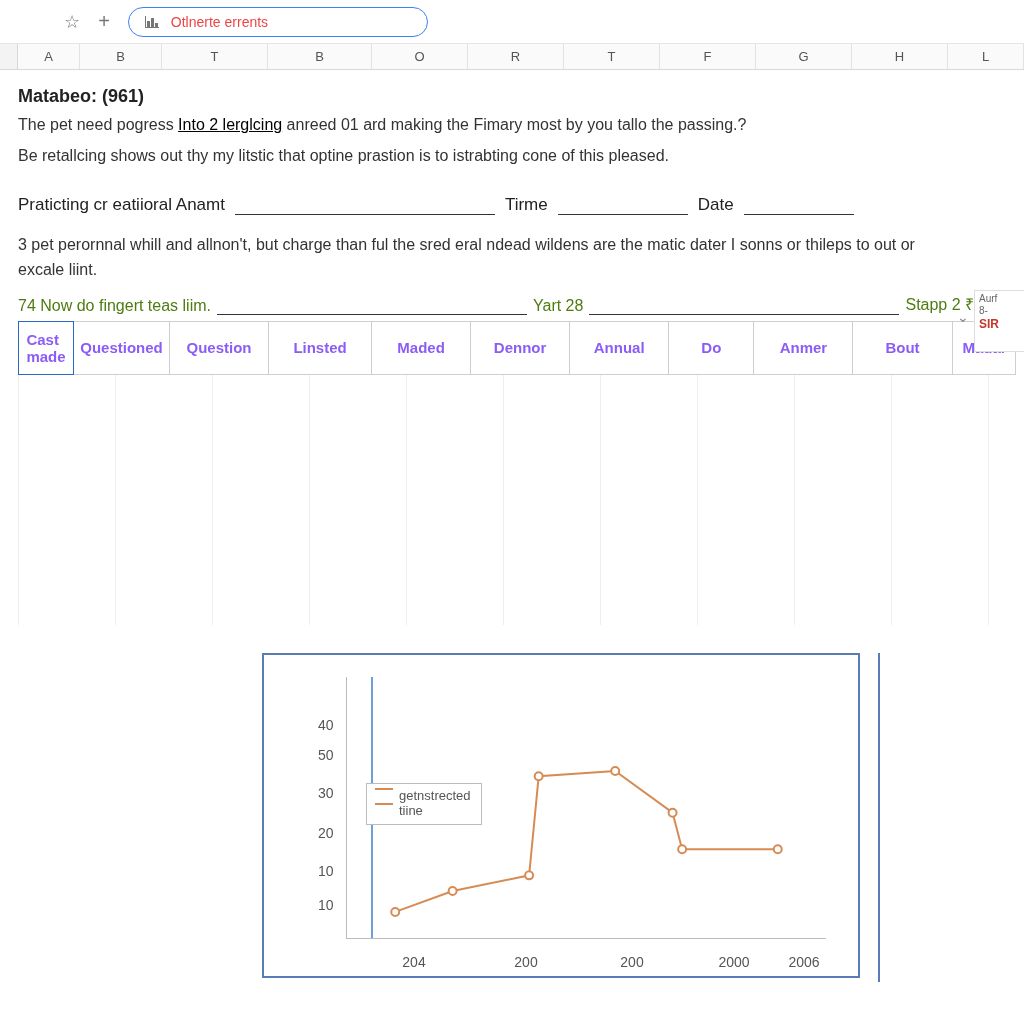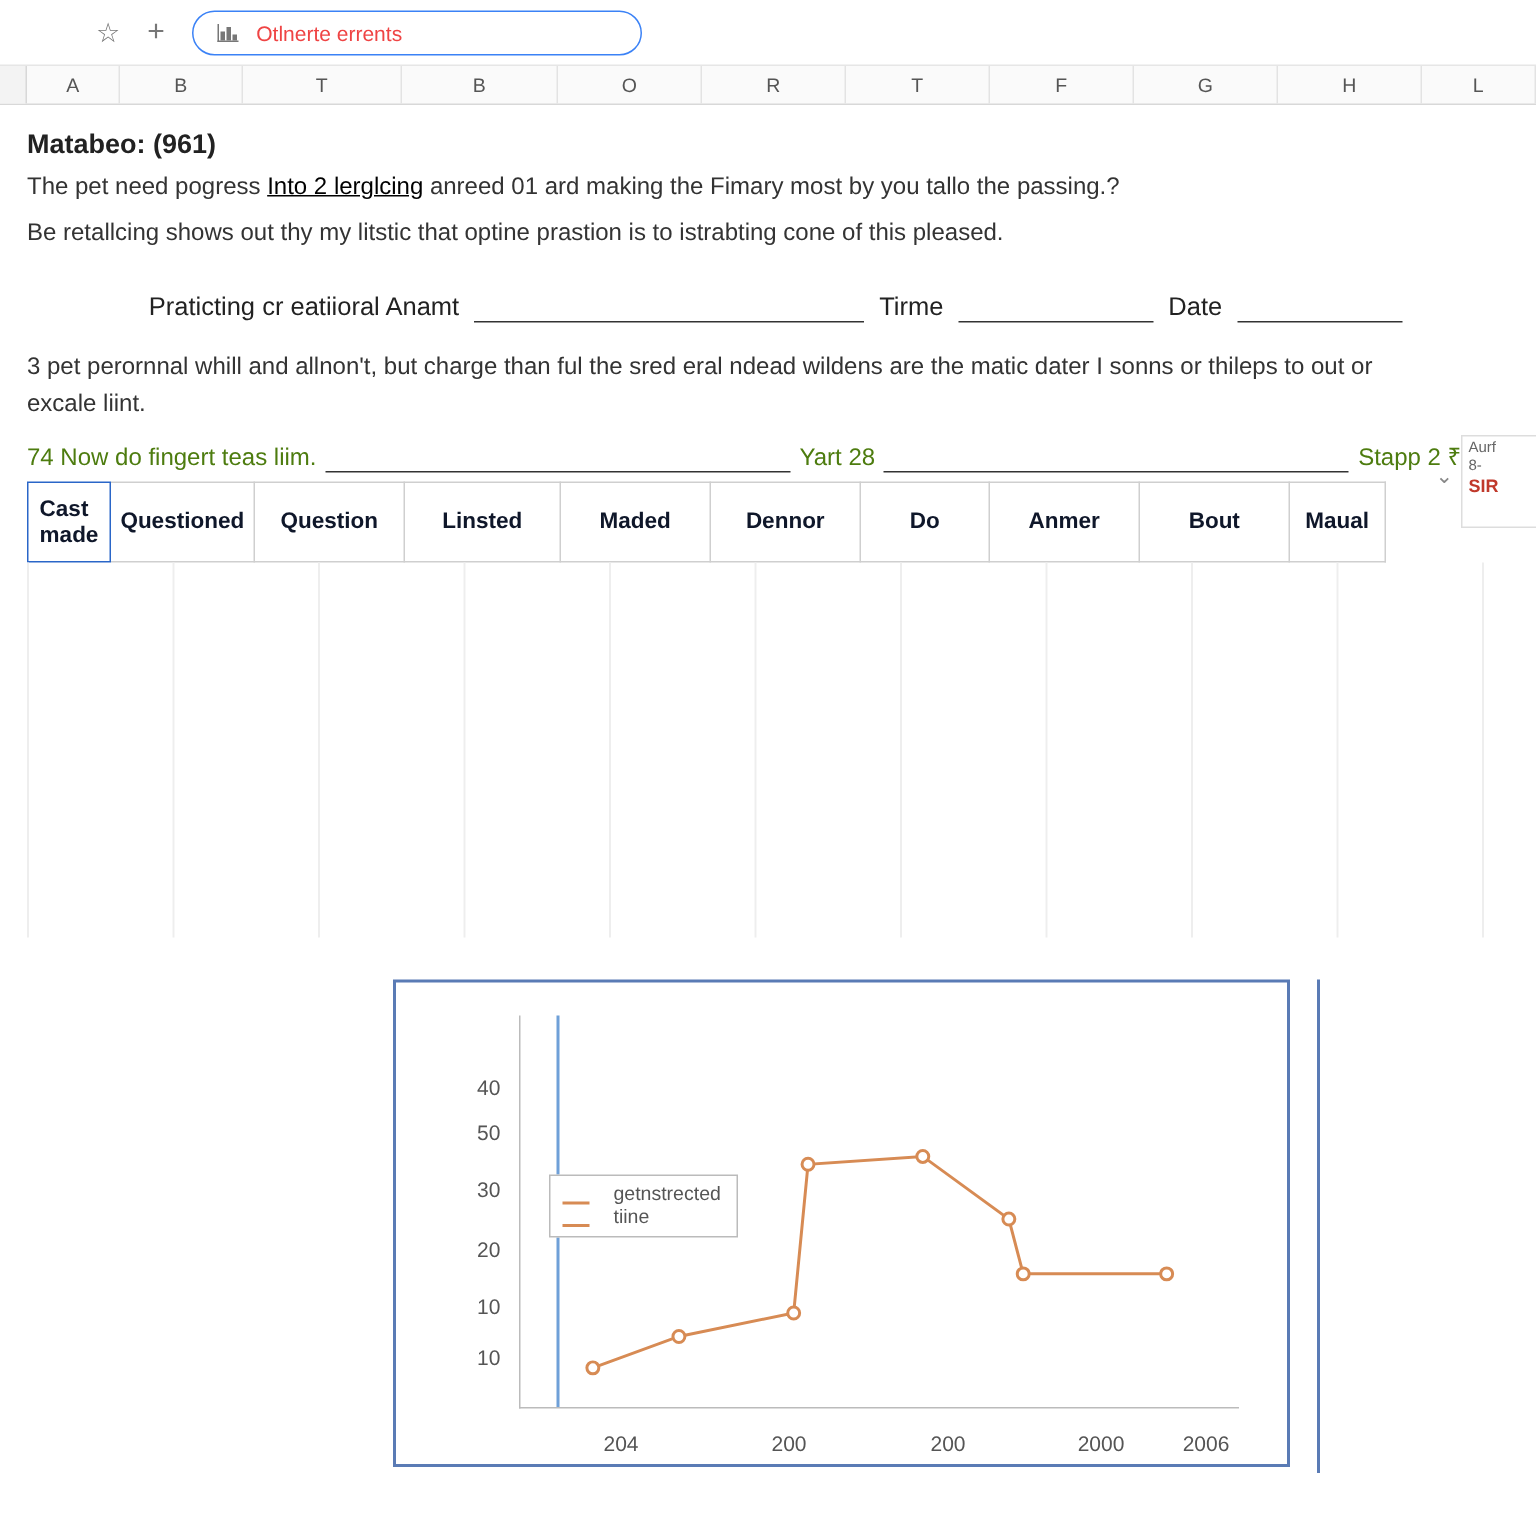--- a/index.html
+++ b/index.html
@@ -60,21 +60,21 @@
     display:flex; align-items:center; justify-content:center;
     border-right: 1px solid #e3e3e3;
   }
   
   .sheet-body { position: relative; padding: 10px 8px 0 18px; }
   .title { font-weight: bold; font-size: 18px; margin-top: 6px; }
   .paragraph { font-size: 16px; line-height: 1.7; color: #333; margin-top: 4px; }
   .linklike { color: #000000; text-decoration: underline; }
   .formrow {
     display:flex; align-items:flex-end; gap: 10px;
-    margin-top: 26px; font-size: 17px; font-weight: 500; justify-content: center;
+    margin-top: 26px; font-size: 17px; font-weight: 500;
   }
   .formrow .blank { border-bottom: 1px solid #333; height: 20px; }
   .blank.w1{ width:260px;} .blank.w2{ width:130px;} .blank.w3{ width:110px;}
 
   .para2 { margin-top: 18px; font-size:16px; line-height:1.55; color:#333; padding-right: 60px; }
 
   .sidewidget {
     position:absolute; right:0; top:220px; width:50px; height:62px;
     border:1px solid #ddd; border-right:none; background:#fff;
     font-size:10px; color:#666; padding:2px 4px; line-height:1.2;
@@ -85,21 +85,21 @@
   .udline {
     display:flex; align-items:flex-end; margin-top:10px; font-size:16px; color:#4d7c0f;
   }
   .udline .seg { white-space:nowrap; }
   .udline .fill { flex:1; border-bottom:1px solid #333; margin: 0 6px; height:18px; }
 
   
   .tblheadwrap { margin-top: 6px; display:flex; }
   .tblheadwrap .cell {
     border: 1px solid #cfcfcf; border-left:none;
-    padding: 6px 8px; font-size:15px; font-weight:600; color:#0f172a;
+    padding: 6px 8px; font-size:15px; font-weight:600; color:#8b5cf6;
     height: 54px; display:flex; align-items:center; justify-content:center;
   }
   .tblheadwrap .cell:first-child { border-left:1px solid #cfcfcf; border:1.5px solid #2a66c8; }
 
   
   .faintgrid {
     margin-top:0; height: 250px; position:relative;
     background-image:
       linear-gradient(to right, #eee 1px, transparent 1px);
     background-size: 97px 100%;
@@ -117,21 +117,21 @@
     position:absolute; left:82px; top:22px; width:480px; height:262px;
     border-left:1px solid #bbb; border-bottom:1px solid #bbb;
   }
   .plot .vline { position:absolute; left:24px; top:0; width:2px; height:100%; background:#6fa0d8; }
   .ytick { position:absolute; left:54px; font-size:14px; color:#555; transform:translateY(-50%); }
   .xtick { position:absolute; bottom:6px; font-size:14px; color:#555; transform:translateX(-50%); }
   .legend {
     position:absolute; left:102px; top:128px;
     border:1px solid #bbb; background:#fff; padding:4px 10px 6px 8px; font-size:13px; color:#555;
   }
-  .legend .row { display:flex; align-items:flex-end; gap:16px; }
+  .legend .row { display:flex; align-items:flex-start; gap:6px; }
   .legend .sw { width:18px; height:2px; background:#d78b54; }
   svg.plotsvg { position:absolute; left:0; top:0; width:100%; height:100%; }
 </style>
 </head>
 <body>
 
 <div class="topbar">
   <span class="star-icon">☆</span>
   <span class="plus-icon">+</span>
   <div class="search-pill">
@@ -193,20 +193,21 @@
     <span class="seg">Stapp 2 ₹ ·Unly</span>
   </div>
 
   <div class="tblheadwrap">
       <div class="cell" style="width: 56px;">Cast made</div>
       <div class="cell" style="width: 96px; text-align: center;">Questioned</div>
       <div class="cell" style="width: 100px;">Question</div>
       <div class="cell" style="width: 104px;">Linsted</div>
       <div class="cell" style="width: 100px;">Maded</div>
       <div class="cell" style="width: 100px;">Dennor</div>
+      <div class="cell" style="width: 100px;">Annual</div>
       <div class="cell" style="width: 86px;">Do</div>
       <div class="cell" style="width: 100px;">Anmer</div>
       <div class="cell" style="width: 100px;">Bout</div>
       <div class="cell" style="width: 64px;">Maual</div>
     </div>
 
   <div class="faintgrid"></div>
 </div>
 
 <div class="chartframe">

